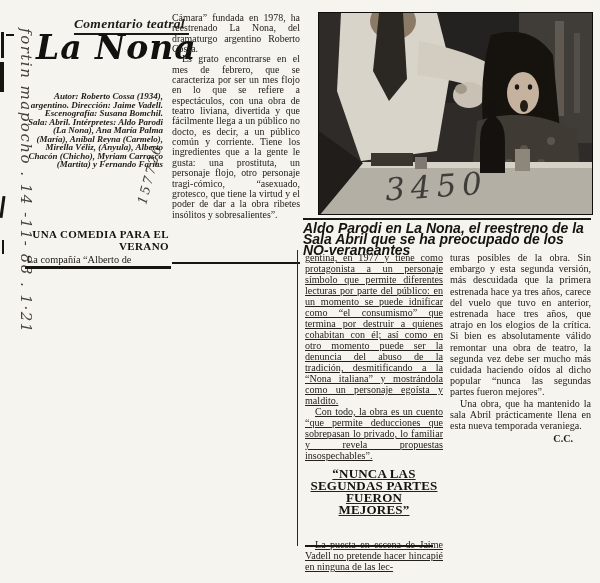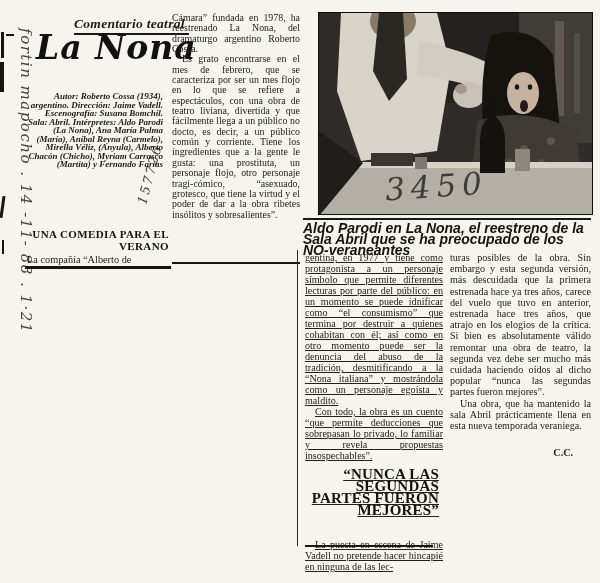--- a/index.html
+++ b/index.html
@@ -77,25 +77,25 @@
   .vrule { left:297px; top:250px; width:1px; height:296px; background:#2a2722; }
   .col3 {
     left:305px; top:252px; width:138px;
     font-size:10.1px; line-height:11px; text-align:justify; color:#24211d;text-decoration:underline;
   }
   .col4 {
     left:450px; top:252px; width:141px;
     font-size:10.1px; line-height:11.2px; text-align:justify; color:#24211d;
   }
   .subhead2 {
-    font-size:15px; font-weight:bold; text-align:right;
+    font-size:13px; font-weight:bold; text-align:center;
     line-height:12px; margin:7px 4px 23px 4px; text-indent:0 !important;
     letter-spacing:.2px; color:#15130f;
   }
-  .signature { text-align:right; padding-right:18px; font-weight:bold; margin-top:16px; }
+  .signature { text-align:right; padding-right:18px; font-weight:bold; margin-top:2px; }
   .rule-col3 { left:305px; top:545px; width:128px; height:1.5px; background:#1a1815; }
 
   
   .margin-note {
     left:-148px; top:168px; width:340px; height:26px;
     transform:rotate(90deg);
     font-family:"DejaVu Serif", serif;
     font-style:italic; font-size:15px; letter-spacing:1.5px;
     color:#45423c; white-space:nowrap; text-align:center;
   }

